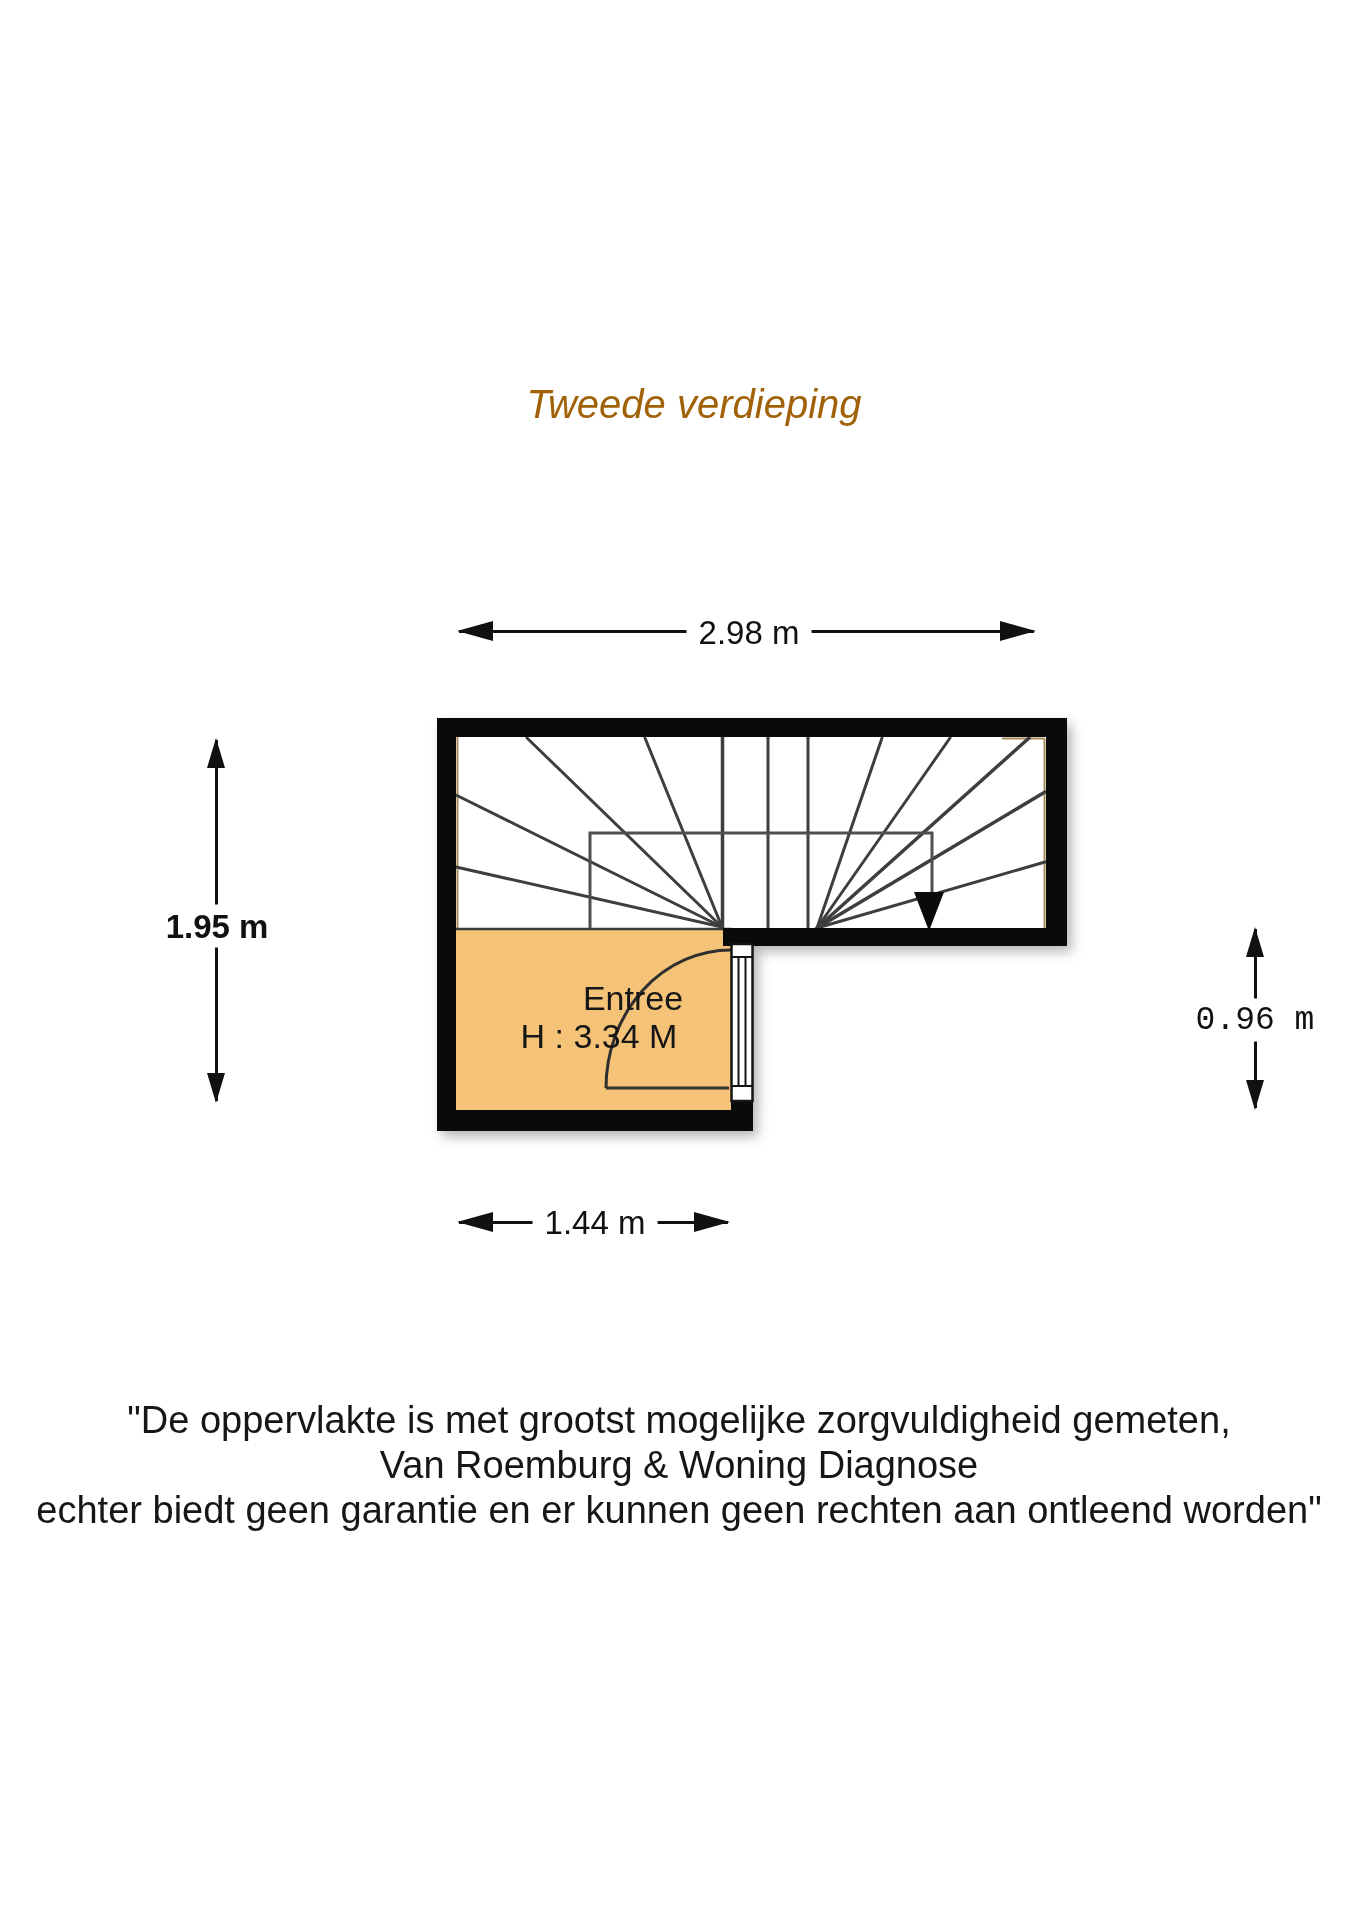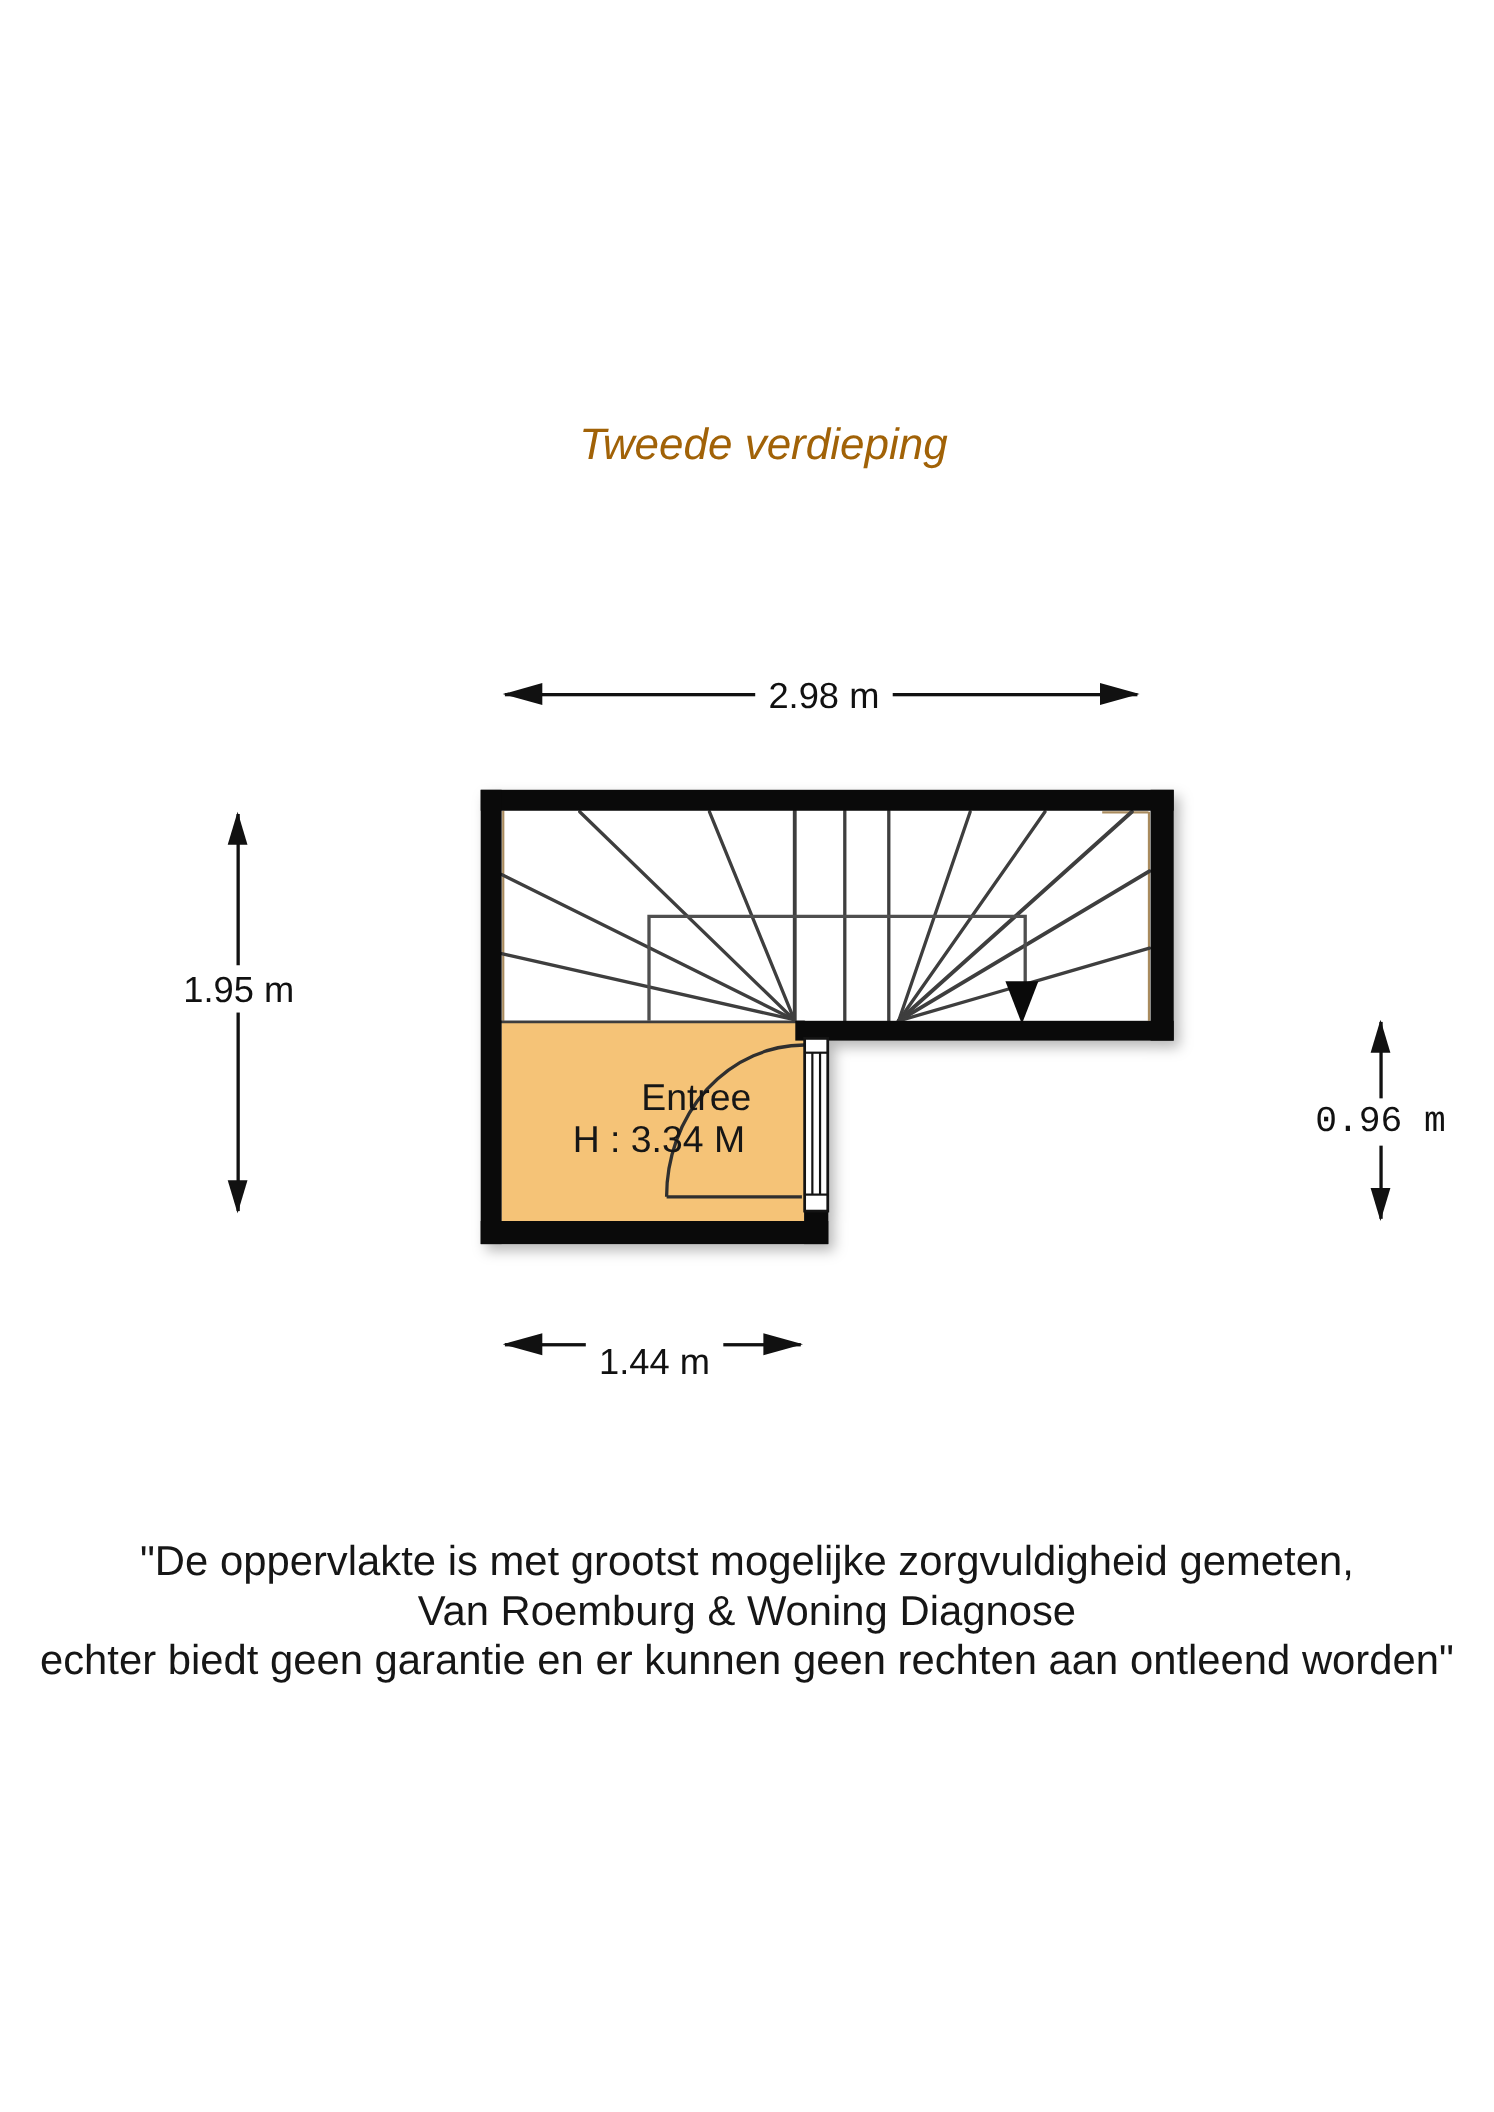--- a/index.html
+++ b/index.html
@@ -122,21 +122,21 @@
     <line x1="731.5" y1="1086" x2="752.5" y2="1086" stroke-width="2"></line>
     <line x1="738.5" y1="957" x2="738.5" y2="1086" stroke-width="2"></line>
     <line x1="745.5" y1="957" x2="745.5" y2="1086" stroke-width="2"></line>
   </g>
 </svg>
 
 <div class="room-label" style="left:600px;top:998px;margin-left:33px;">Entree</div>
 <div class="room-label" style="left:599px;top:1036px;">H : 3.34 M</div>
 
 <div class="dimlabel" style="left:749px;top:632px;">2.98 m</div>
-<div class="dimlabel" style="left:217px;top:899px;">1.95 m</div>
+<div class="dimlabel" style="left:217px;top:926px;font-weight:bold;">1.95 m</div>
 <div class="dimlabel" style="left:1255px;top:1020px;font-family:Liberation Mono, monospace;">0.96 m</div>
-<div class="dimlabel" style="left:595px;top:1222px;margin-top:16px;">1.44 m</div>
+<div class="dimlabel" style="left:595px;top:1222px;">1.44 m</div>
 
 <div class="disclaimer">
   <div>"De oppervlakte is met grootst mogelijke zorgvuldigheid gemeten,</div>
   <div>Van Roemburg &amp; Woning Diagnose</div>
   <div>echter biedt geen garantie en er kunnen geen rechten aan ontleend worden"</div>
 </div>
 
 </body></html>

